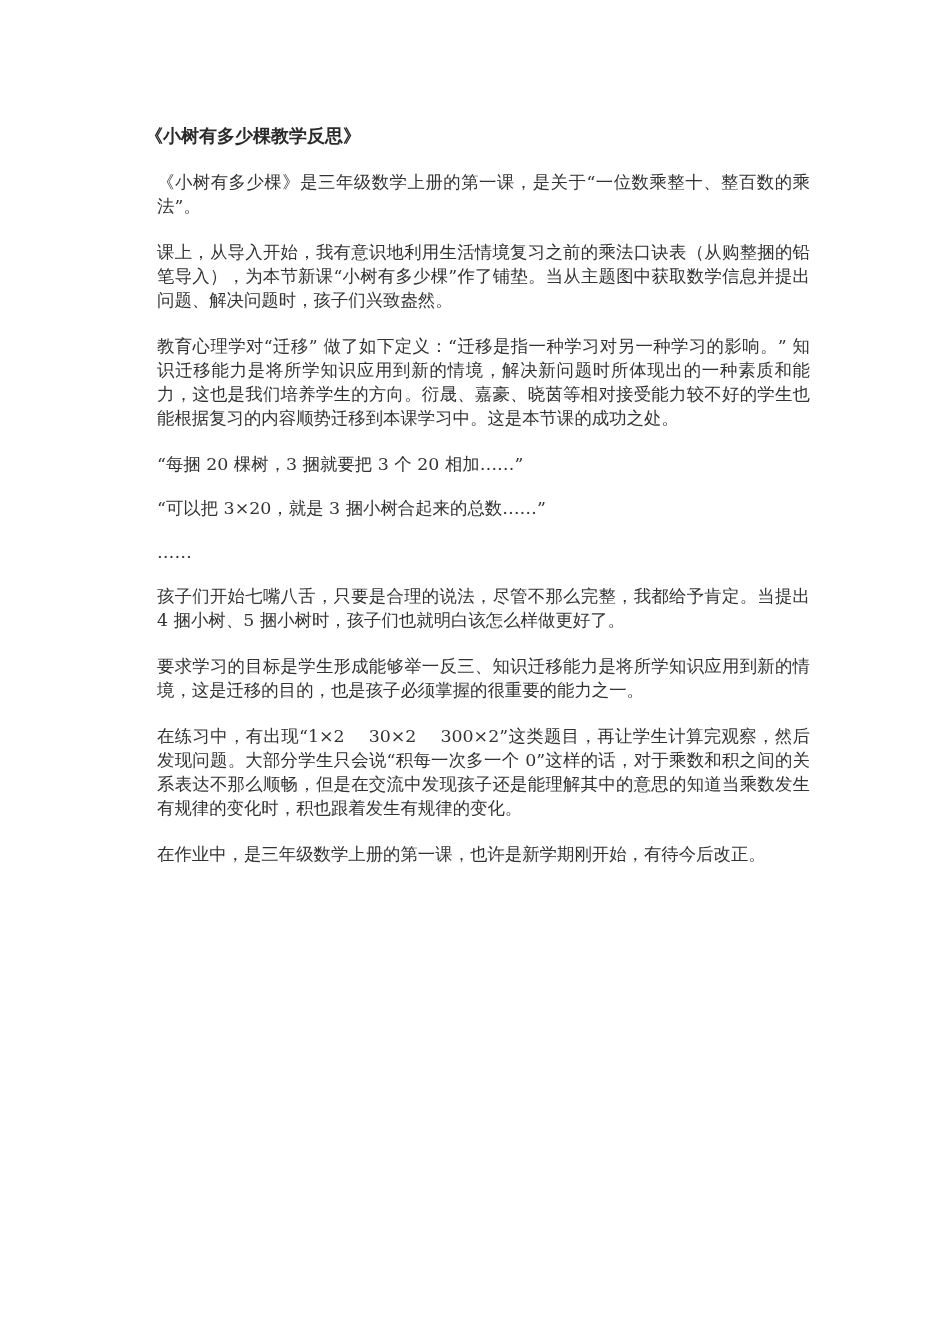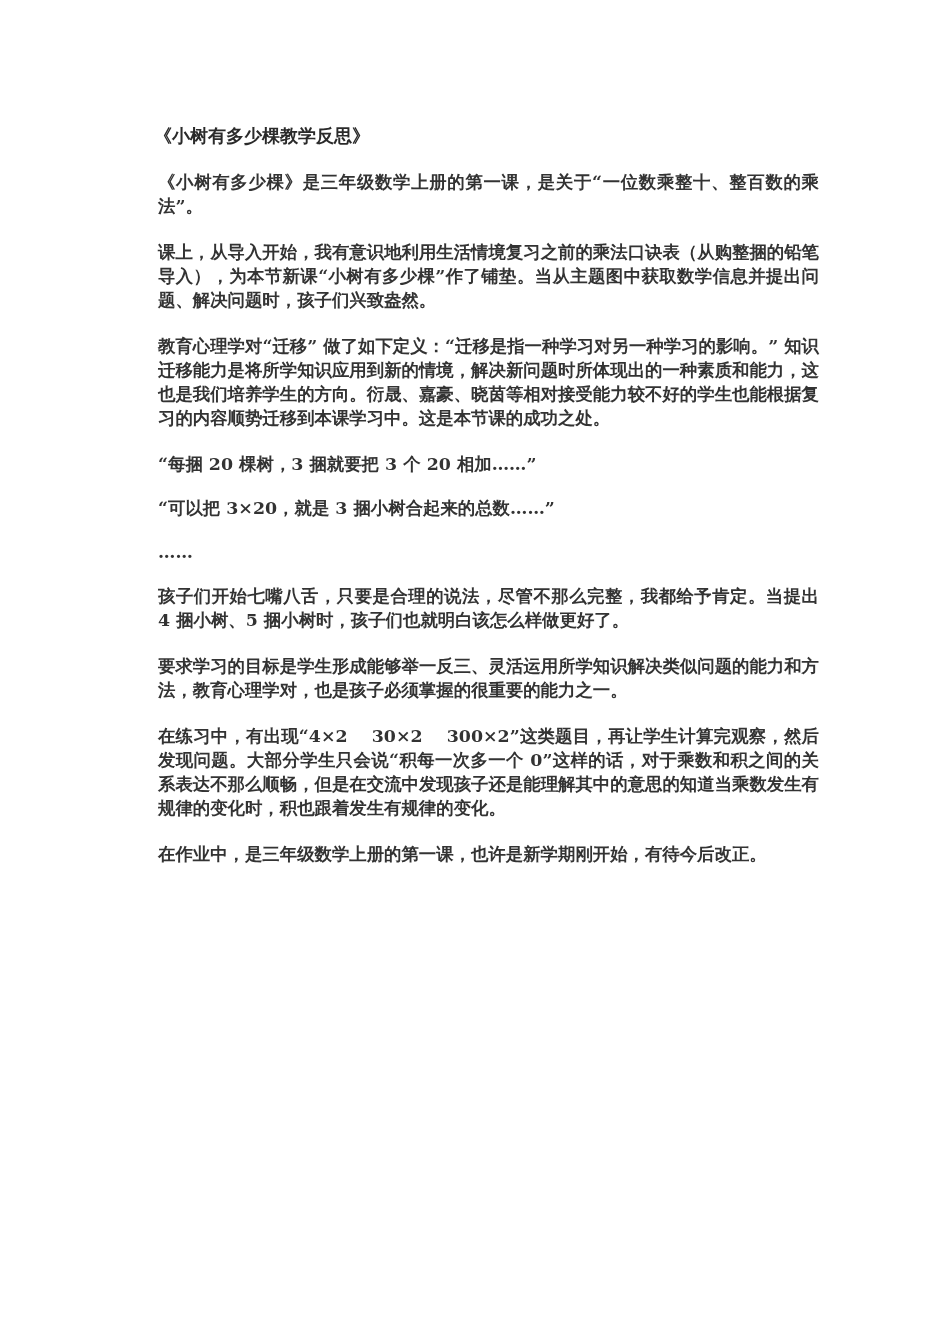--- a/index.html
+++ b/index.html
@@ -10,55 +10,54 @@
     body {
       width: 950px;
       height: 1344px;
       position: relative;
       overflow: hidden;
       font-family: "DejaVu Serif", "Liberation Serif", serif;
       color: #333333;
     }
     .page {
       position: absolute;
-      left: 154px;
+      left: 145px;
       top: 124px;
       width: 665px;
     }
     .title {
       font-family: "DejaVu Sans", "Liberation Sans", sans-serif;
       font-weight: bold;
       font-size: 18px;
       line-height: 24px;
       height: 24px;
       margin: 0 0 22px 0;
       color: #2a2a2a;
       letter-spacing: 0px;
     }
     .para {
       font-size: 17.4px;
       line-height: 24px;
-      margin: 0 0 22px 4px;
+      margin: 0 0 22px 12px;
       text-align: justify;
       text-align-last: left;
       letter-spacing: 0px;
-      font-weight: bold;
     }
     .para.quote {
       margin-bottom: 20px;
     }
   </style>
 </head>
 <body>
 
 <div class="page">
   <div class="title">《小树有多少棵教学反思》</div>
   <p class="para">《小树有多少棵》是三年级数学上册的第一课，是关于“一位数乘整十、整百数的乘法”。</p>
   <p class="para">课上，从导入开始，我有意识地利用生活情境复习之前的乘法口诀表（从购整捆的铅笔导入），为本节新课“小树有多少棵”作了铺垫。当从主题图中获取数学信息并提出问题、解决问题时，孩子们兴致盎然。</p>
   <p class="para">教育心理学对“迁移” 做了如下定义：“迁移是指一种学习对另一种学习的影响。” 知识迁移能力是将所学知识应用到新的情境，解决新问题时所体现出的一种素质和能力，这也是我们培养学生的方向。衍晟、嘉豪、晓茵等相对接受能力较不好的学生也能根据复习的内容顺势迁移到本课学习中。这是本节课的成功之处。</p>
   <p class="para quote">“每捆 20 棵树，3 捆就要把 3 个 20 相加……”</p>
   <p class="para quote">“可以把 3×20，就是 3 捆小树合起来的总数……”</p>
   <p class="para quote">……</p>
   <p class="para">孩子们开始七嘴八舌，只要是合理的说法，尽管不那么完整，我都给予肯定。当提出 4 捆小树、5 捆小树时，孩子们也就明白该怎么样做更好了。</p>
-  <p class="para">要求学习的目标是学生形成能够举一反三、灵活运用所学知识解决类似问题的能力和方法，教育心理学对，也是孩子必须掌握的很重要的能力之一。</p>
-  <p class="para">在练习中，有出现“4×2　 30×2　 300×2”这类题目，再让学生计算完观察，然后发现问题。大部分学生只会说“积每一次多一个 0”这样的话，对于乘数和积之间的关系表达不那么顺畅，但是在交流中发现孩子还是能理解其中的意思的知道当乘数发生有规律的变化时，积也跟着发生有规律的变化。</p>
+  <p class="para">要求学习的目标是学生形成能够举一反三、知识迁移能力是将所学知识应用到新的情境，这是迁移的目的，也是孩子必须掌握的很重要的能力之一。</p>
+  <p class="para">在练习中，有出现“1×2　 30×2　 300×2”这类题目，再让学生计算完观察，然后发现问题。大部分学生只会说“积每一次多一个 0”这样的话，对于乘数和积之间的关系表达不那么顺畅，但是在交流中发现孩子还是能理解其中的意思的知道当乘数发生有规律的变化时，积也跟着发生有规律的变化。</p>
   <p class="para">在作业中，是三年级数学上册的第一课，也许是新学期刚开始，有待今后改正。</p>
 </div>
 
 </body></html>

